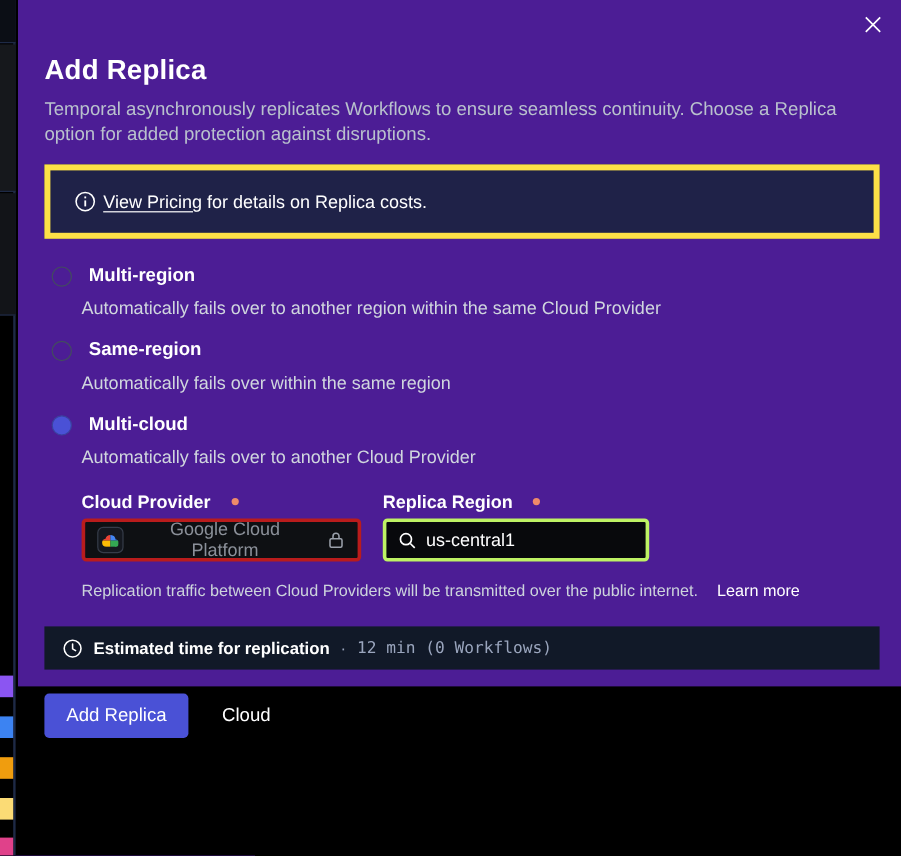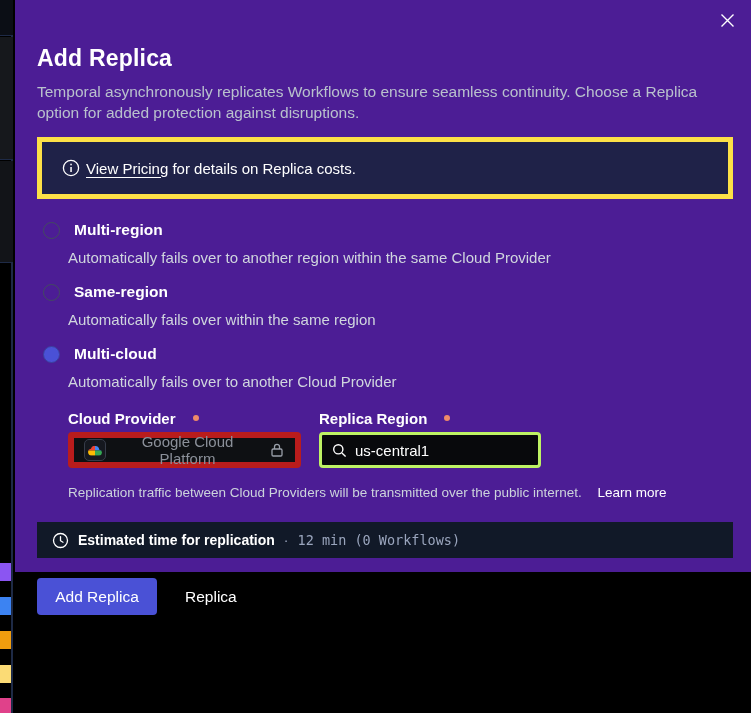--- a/index.html
+++ b/index.html
@@ -55,21 +55,21 @@
   .option-label { font-size:15.5px; font-weight:600; cursor:pointer; }
   .option-desc { margin:8px 0 0 31px; font-size:15px; line-height:19px; color:#d0d6de; }
 
   .fields-area { margin-left:31px; margin-top:18px; }
   .fields-row { display:flex; gap:18px; }
   .field-label { display:flex; align-items:center; gap:17px; height:18px; margin-bottom:5px; font-size:15px; font-weight:700; }
   .req-dot { width:6px; height:6px; border-radius:50%; display:inline-block; }
 
   .provider-select {
     width:233px; height:36px; background:#0e1013;
-    border:6px solid #b91c1c; border-radius:4px;
+    border:3px solid #b91c1c; border-radius:4px;
     display:flex; align-items:center; gap:9px; padding:0 10px;
     color:#8b9099; font-size:15px; font-family:inherit; cursor:not-allowed;
   }
   .gcp-badge {
     width:22px; height:22px; border-radius:5px; background:#15181f;
     border:1px solid #363c49; display:flex; align-items:center; justify-content:center; flex:none;
   }
   .region-input-wrap {
     width:222px; height:36px; background:#08090c;
     border:3px solid #bef264; border-radius:4px;
@@ -236,17 +236,17 @@
             <path d="M8.5 4.6 V8.7 L11 10.2" fill="none" stroke="#fff" stroke-width="1.3" stroke-linecap="round"></path>
           </svg>
       </span>
       <span class="est-label">Estimated time for replication</span>
       <span class="est-sep">·</span>
       <span class="est-value">12 min (0 Workflows)</span>
     </div>
 
     <div class="actions">
       <button class="btn-primary" style="background: rgb(74, 81, 214);">Add Replica</button>
-      <button class="btn-ghost">Replica</button>
+      <button class="btn-ghost">Cloud</button>
     </div>
 
   </div>
 </div>
 
 </body></html>

